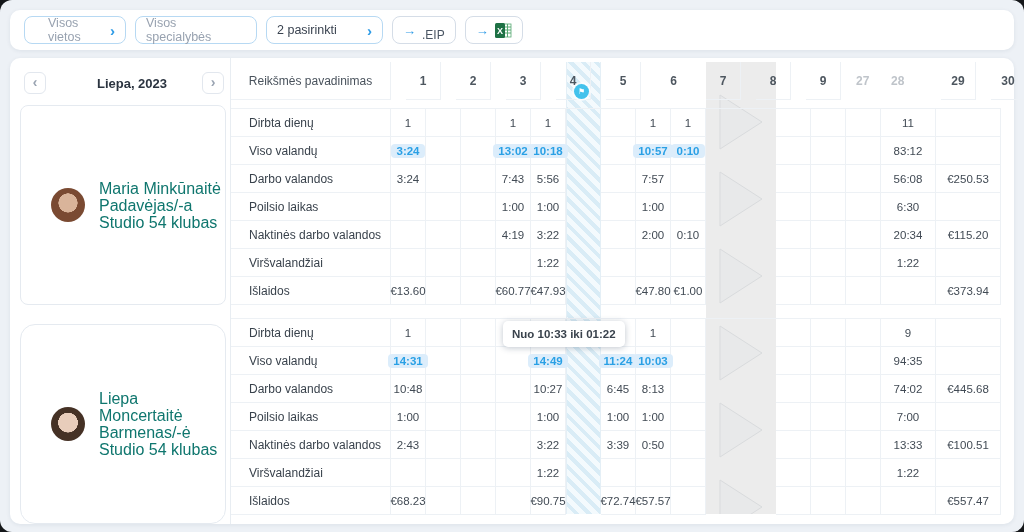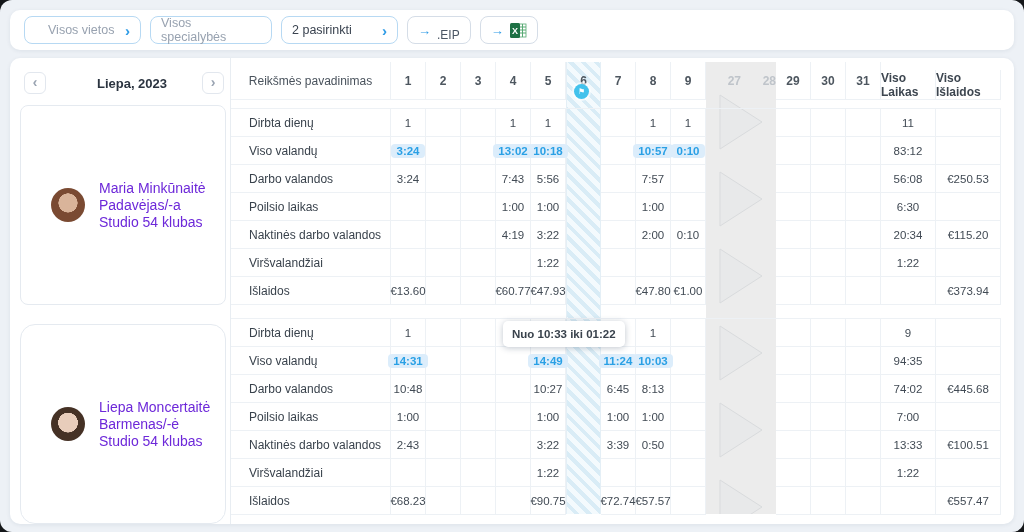--- a/index.html
+++ b/index.html
@@ -26,36 +26,36 @@
   .month-nav{position:absolute;left:14px;top:8px;width:200px;height:34px;display:flex;align-items:center;justify-content:space-between;}
   .nav-btn{width:22px;height:22px;border:1px solid #e2e7ee;border-radius:6px;background:#fff;color:#9aa4b2;
            display:flex;align-items:center;justify-content:center;font-size:14px;font-weight:700;cursor:pointer;padding-bottom:2px;box-sizing:border-box;}
   .month-title{font-size:13px;font-weight:700;color:#2b3440;padding-left:16px;}
   .emp-card{position:absolute;left:10px;width:206px;height:200px;border:1px solid #e5eaf0;border-radius:8px;background:#fff;
             display:flex;align-items:center;padding-left:30px;box-sizing:border-box;cursor:pointer;}
   .emp-card.e0{top:47px;} .emp-card.e1{top:266px;border-radius:15px;}
   .avatar{width:34px;height:34px;border-radius:50%;flex:0 0 34px;margin-right:14px;}
   .avatar.a0{background:radial-gradient(circle at 50% 44%,#d9b49a 0 37%,#7a4a32 38% 100%);}
   .avatar.a1{background:radial-gradient(circle at 50% 46%,#e8cdbb 0 39%,#453125 40% 100%);}
-  .emp-lines{font-size:14px;color:#6d28d9;line-height:17px;}
+  .emp-lines{font-size:16px;color:#0f766e;line-height:17px;}
 
   
   .table-area{position:absolute;left:220px;top:0;right:0;bottom:0;border-left:1px solid #e8edf2;
               --cols:160px repeat(9,35px) 70px repeat(3,35px) 55px 65px;}
   .stripe-band{position:absolute;left:335px;top:4px;width:35px;height:452px;z-index:0;
                background:repeating-linear-gradient(45deg,#f4fafd 0 5px,#d9ecf6 5px 9px);
                border-left:1px solid #e4eff6;border-right:1px solid #e4eff6;box-sizing:border-box;}
   .gray-band{position:absolute;left:475px;top:4px;width:70px;height:452px;background:#ececec;z-index:0;overflow:hidden;}
 
-  .thead{position:absolute;left:0;top:4px;width:770px;height:38px;display:grid;grid-template-columns:var(--cols);z-index:2;}
+  .thead{position:absolute;left:0;top:4px;width:770px;height:38px;display:grid;grid-template-columns:var(--cols);z-index:2;gap:15px;}
   .hcell{display:flex;align-items:center;justify-content:center;font-size:12px;color:#4d565f;font-weight:600;
          border-right:1px solid #edf1f5;border-bottom:1px solid #edf1f5;box-sizing:border-box;}
   .hcell.hlabel{font-weight:500;color:#49525c;}
   .hcell.hd6,.hcell.hband{border:none;background:transparent;}
-  .hband span{width:35px;text-align:right;color:#bfc4ca;}
+  .hband span{width:35px;text-align:left;color:#bfc4ca;}
   .hcell.htotal{font-weight:600;color:#3d4650;margin-top:8px;}
 
   .block{position:absolute;left:0;width:770px;border-top:1px solid #edf1f5;z-index:1;}
   .block.b0{top:50px;} .block.b1{top:260px;}
   .trow{display:grid;grid-template-columns:var(--cols);height:28px;}
   .cell{display:flex;align-items:center;justify-content:center;font-size:11.5px;color:#414a54;font-weight:500;
         border-right:1px solid #edf1f5;border-bottom:1px solid #edf1f5;box-sizing:border-box;}
   .cell.c-label{justify-content:flex-start;padding-left:18px;font-size:12px;color:#39424c;font-weight:400;}
   .cell.c-d6,.cell.c-band{border:none;background:transparent;}
   .hl{background:#dcedfb;color:#2aa0e5;font-weight:700;padding:1px 5px;border-radius:4px;font-size:11.5px;}
@@ -66,21 +66,21 @@
   .tooltip{position:absolute;left:272px;top:263px;background:#fff;border-radius:5px;padding:7px 9px;font-size:11.5px;
            font-weight:600;color:#39424c;box-shadow:0 1px 6px rgba(30,50,80,.28);z-index:6;white-space:nowrap;}
 </style>
 </head>
 <body>
 
 <div class="screen">
 
   <div class="toolbar">
     <div id="chips" style="display: flex; gap: 9px; align-items: center;">
-        <div class="chip" style="width: 117px; padding-left: 23px;">
+        <div class="chip" style="width: 102px; padding-left: 23px;">
           <div class="lbl">Visos vietos</div>
           <div class="chev">›</div>
         </div>
         <div class="chip" style="width: 122px; gap: 48px;">
           <div class="lbl">Visos specialybės</div>
           <div class="chev">›</div>
         </div>
         <div class="chip dark" style="width: 117px;">
           <div class="lbl">2 pasirinkti</div>
           <div class="chev">›</div>

